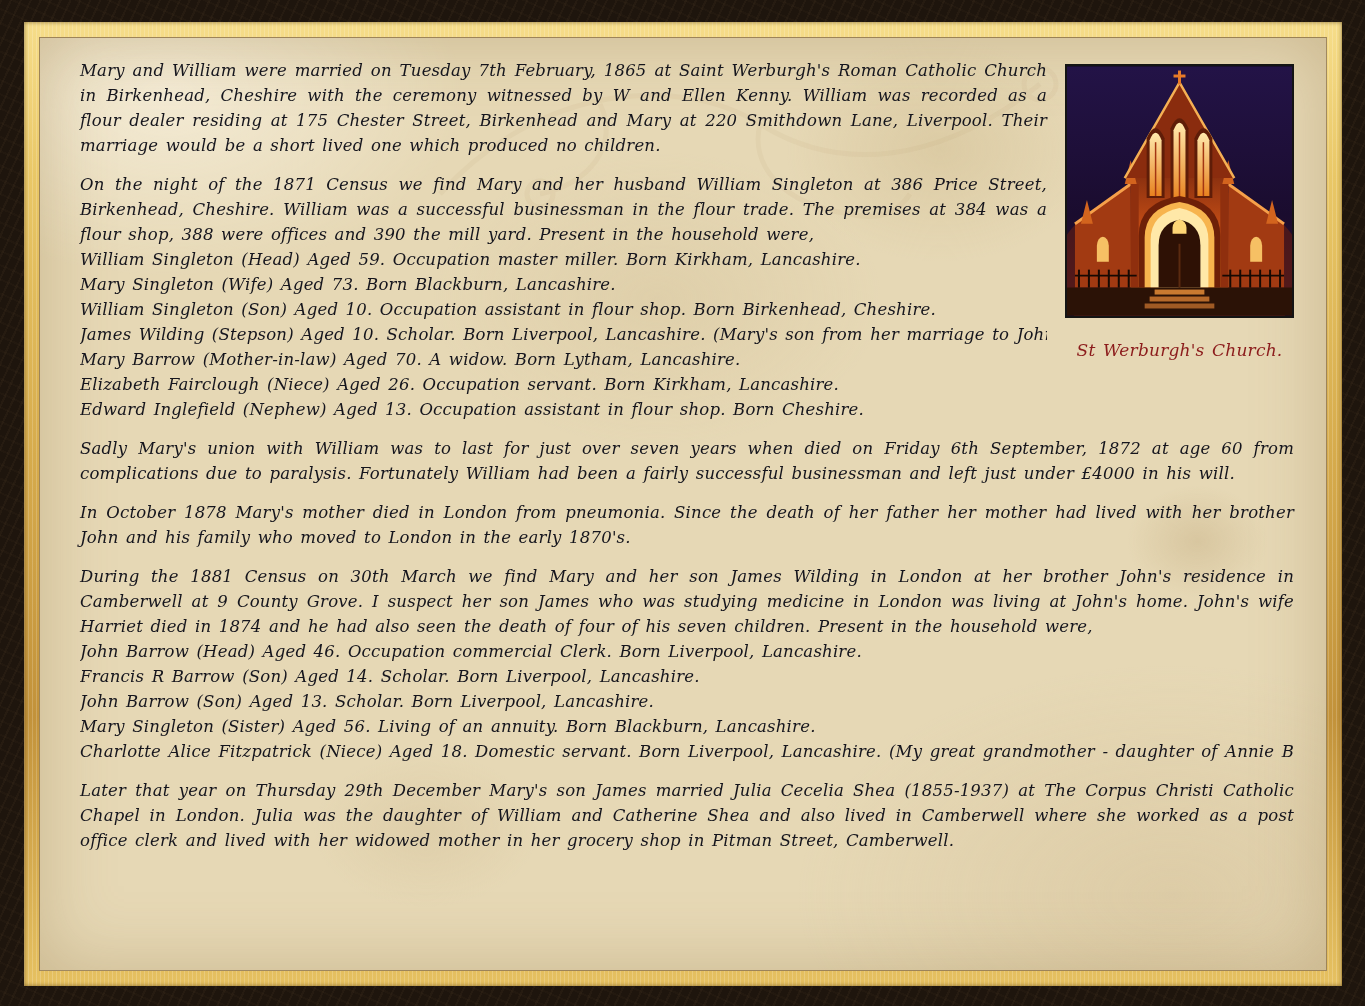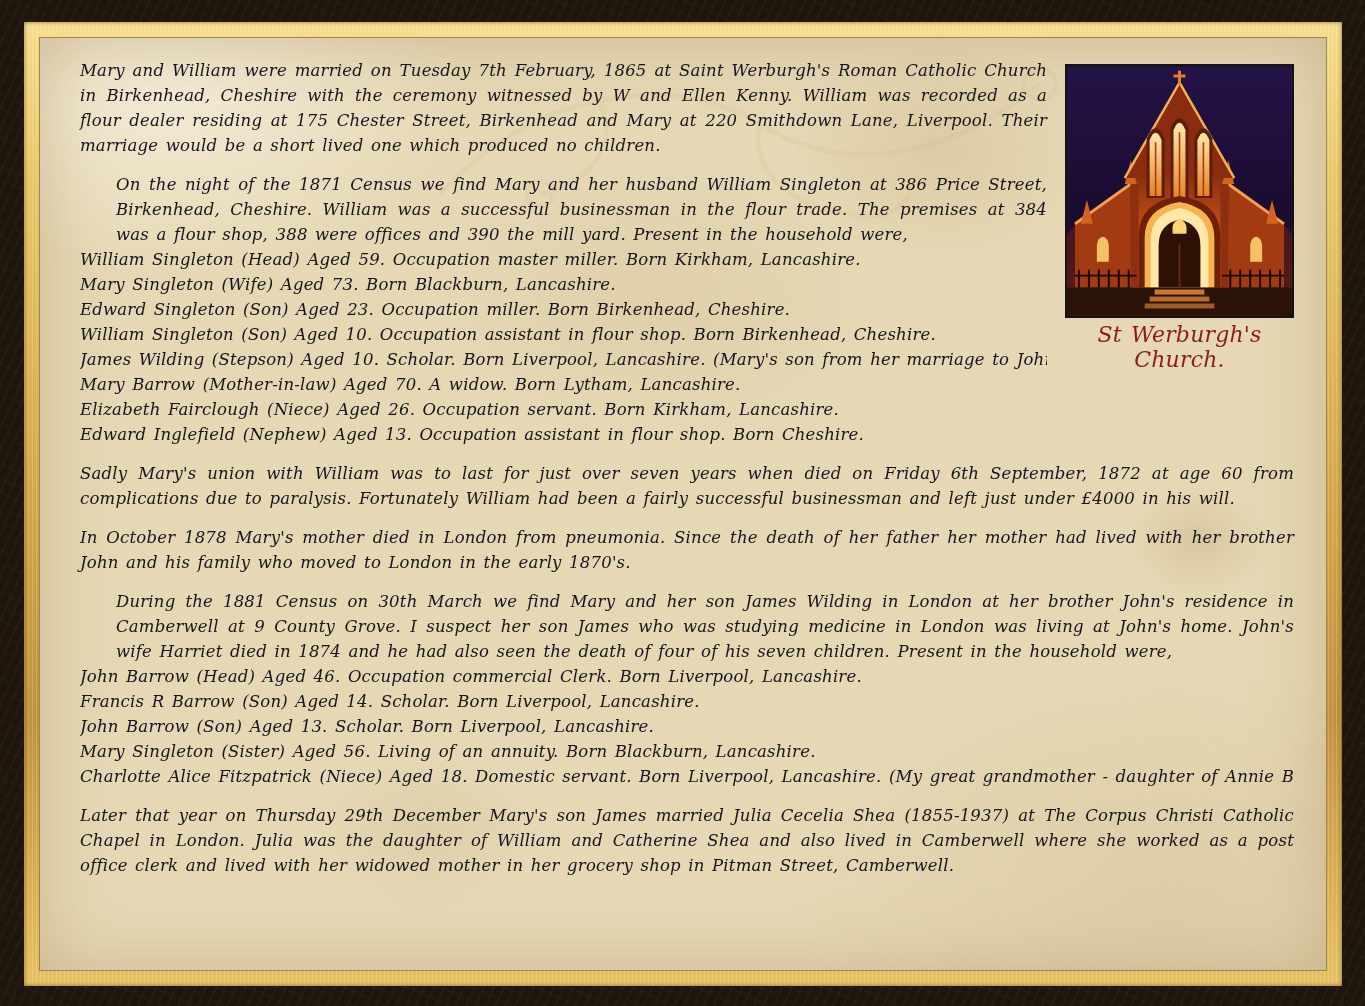--- a/index.html
+++ b/index.html
@@ -41,30 +41,30 @@
       radial-gradient(ellipse 160px 110px at 30% 85%, rgba(208,188,148,.35), transparent 70%);
     box-shadow: inset 0 0 70px rgba(150,120,70,.35);
     color:#15151d;
     font-style:italic;
     font-size:16.5px;line-height:25px;
     letter-spacing:.2px;word-spacing:2px;
   }
   .flourish{position:absolute;top:6px;left:380px;opacity:.35;pointer-events:none;}
   .content{position:relative;}
   p.para{margin:0 0 14px 0;text-align:justify;}
-  p.para.tight{margin-bottom:0;margin-left:36px;}
+  p.para.tight{margin-bottom:0;}
   .lines{margin:0 0 14px 0;}
   .line{white-space:nowrap;overflow:hidden;}
   
   figure.church{
     float:right;width:229px;margin:6px 0 6px 18px;text-align:center;
   }
   .church-img{display:block;border:2px solid #141414;background:#120a1e;}
   figcaption.caption{
-    margin-top:4px;color:#8c1c1c;font-size:22px;
+    margin-top:20px;color:#8c1c1c;font-size:17px;
   }
 </style>
 </head>
 <body>
 
 <div class="leather">
   <div class="gold-frame">
     <div class="parchment">
 
       <svg class="flourish" width="640" height="210" viewBox="0 0 640 210">
@@ -161,21 +161,20 @@
           </svg>
           <figcaption class="caption">St Werburgh's Church.</figcaption>
         </figure>
 
         <p class="para">Mary and William were married on Tuesday 7th February, 1865 at Saint Werburgh's Roman Catholic Church in  Birkenhead, Cheshire  with  the  ceremony  witnessed by W and Ellen Kenny. William was recorded as a flour dealer residing at 175 Chester Street, Birkenhead and Mary at 220 Smithdown Lane, Liverpool. Their marriage would be a short lived one which produced no children.</p>
 
         <p class="para tight">On  the  night  of  the  1871 Census we find Mary and her husband William Singleton at 386 Price Street, Birkenhead, Cheshire. William  was  a  successful  businessman in the flour trade. The premises at 384 was a flour shop, 388 were offices and 390 the mill yard. Present in the household were,</p>
         <div class="lines">
           <div class="line">William Singleton (Head) Aged 59. Occupation master miller. Born Kirkham, Lancashire.</div>
           <div class="line">Mary Singleton (Wife) Aged 73. Born Blackburn, Lancashire.</div>
-          <div class="line">Edward Singleton (Son) Aged 23. Occupation miller. Born Birkenhead, Cheshire.</div>
           <div class="line">William Singleton (Son) Aged 10. Occupation assistant in flour shop. Born Birkenhead, Cheshire.</div>
           <div class="line">James Wilding (Stepson) Aged 10. Scholar. Born Liverpool, Lancashire. (Mary's son from her marriage to John Wilding)</div>
           <div class="line">Mary Barrow (Mother-in-law) Aged 70. A widow. Born Lytham, Lancashire.</div>
           <div class="line">Elizabeth Fairclough (Niece) Aged 26. Occupation servant. Born Kirkham, Lancashire.</div>
           <div class="line">Edward Inglefield (Nephew) Aged 13. Occupation assistant in flour shop. Born Cheshire.</div>
         </div>
 
         <p class="para">Sadly  Mary's  union  with William was to last for just over seven years when died on Friday 6th September, 1872 at age 60 from complications due to paralysis. Fortunately William had been a fairly successful businessman and left just under £4000 in his will.</p>
 
         <p class="para">In  October 1878  Mary's  mother  died  in  London from pneumonia. Since the death of her father her mother had lived with her brother John and his family who moved to London in the early 1870's.</p>

